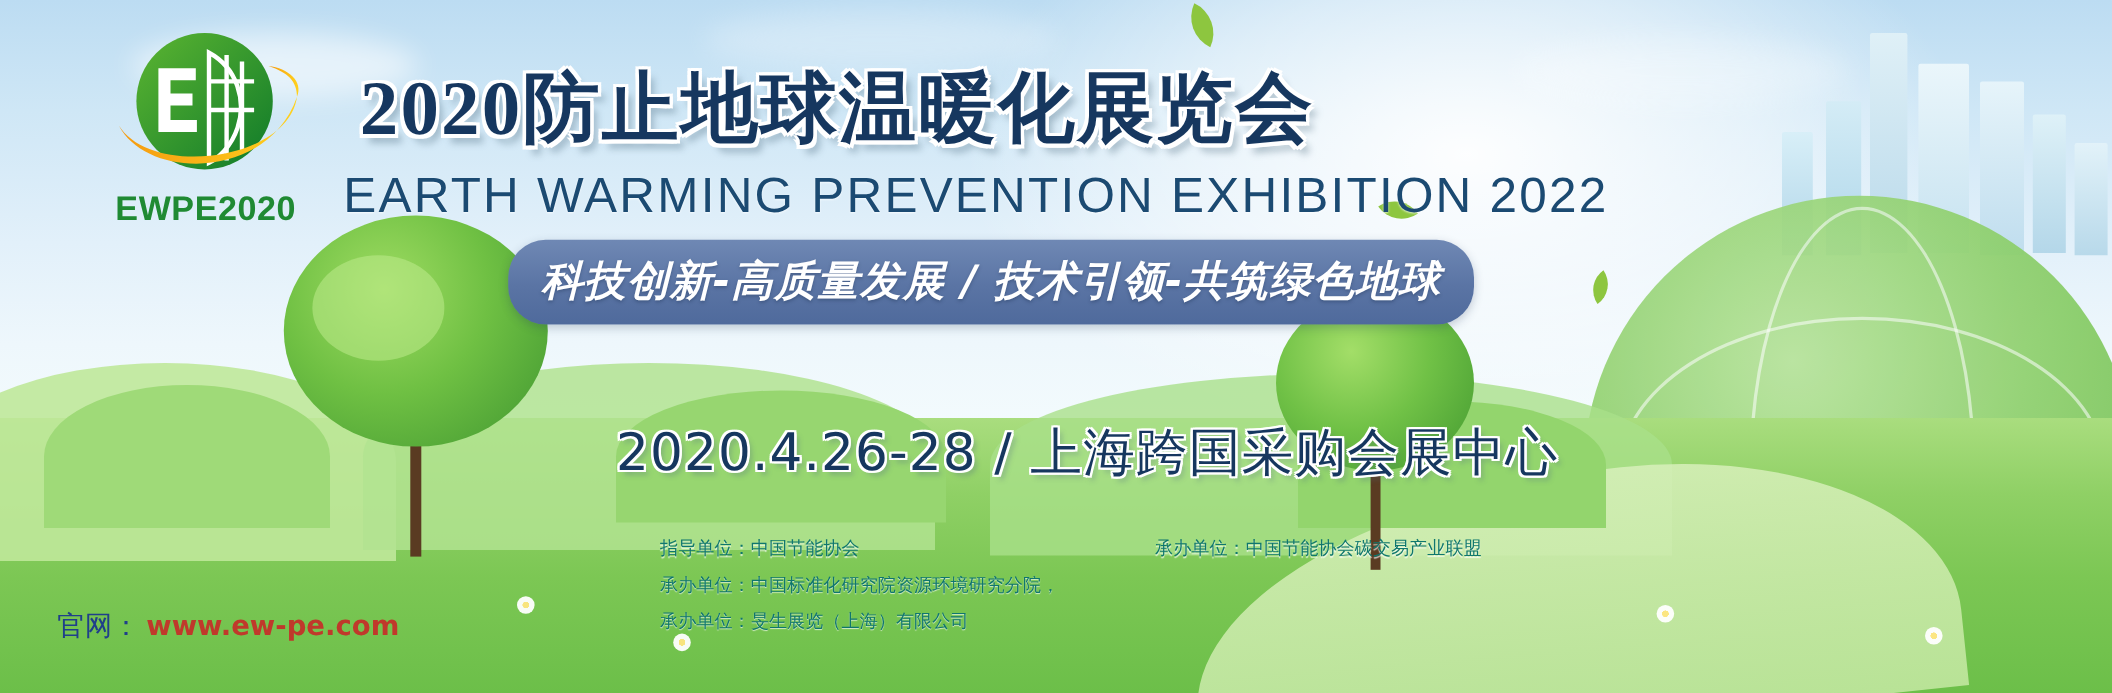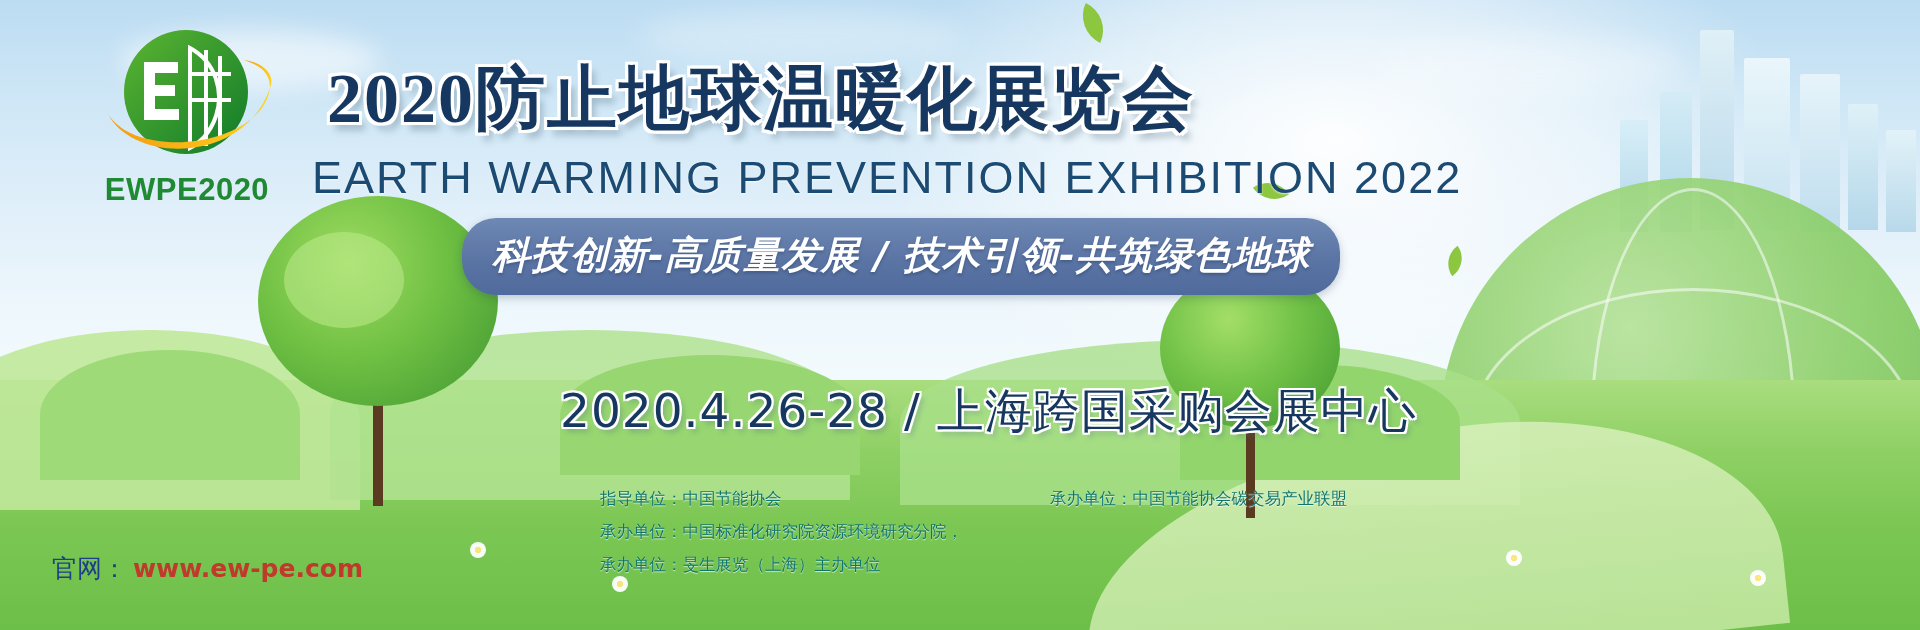--- a/index.html
+++ b/index.html
@@ -214,21 +214,21 @@
 
   <div class="credits">
     <div class="row">
       <span>指导单位：</span><span>中国节能协会</span>
       <span class="col2"><span>承办单位：</span><span>中国节能协会碳交易产业联盟</span></span>
     </div>
     <div class="row">
       <span>承办单位：</span><span>中国标准化研究院资源环境研究分院，</span>
     </div>
     <div class="row">
-      <span>承办单位：</span><span>旻生展览（上海）主办单位</span>
+      <span>承办单位：</span><span>旻生展览（上海）有限公司</span>
     </div>
   </div>
 
   <div class="site">
     <span class="lbl">官网：</span><span class="url">www.ew-pe.com</span>
   </div>
 
 </div>
 
 </body></html>

